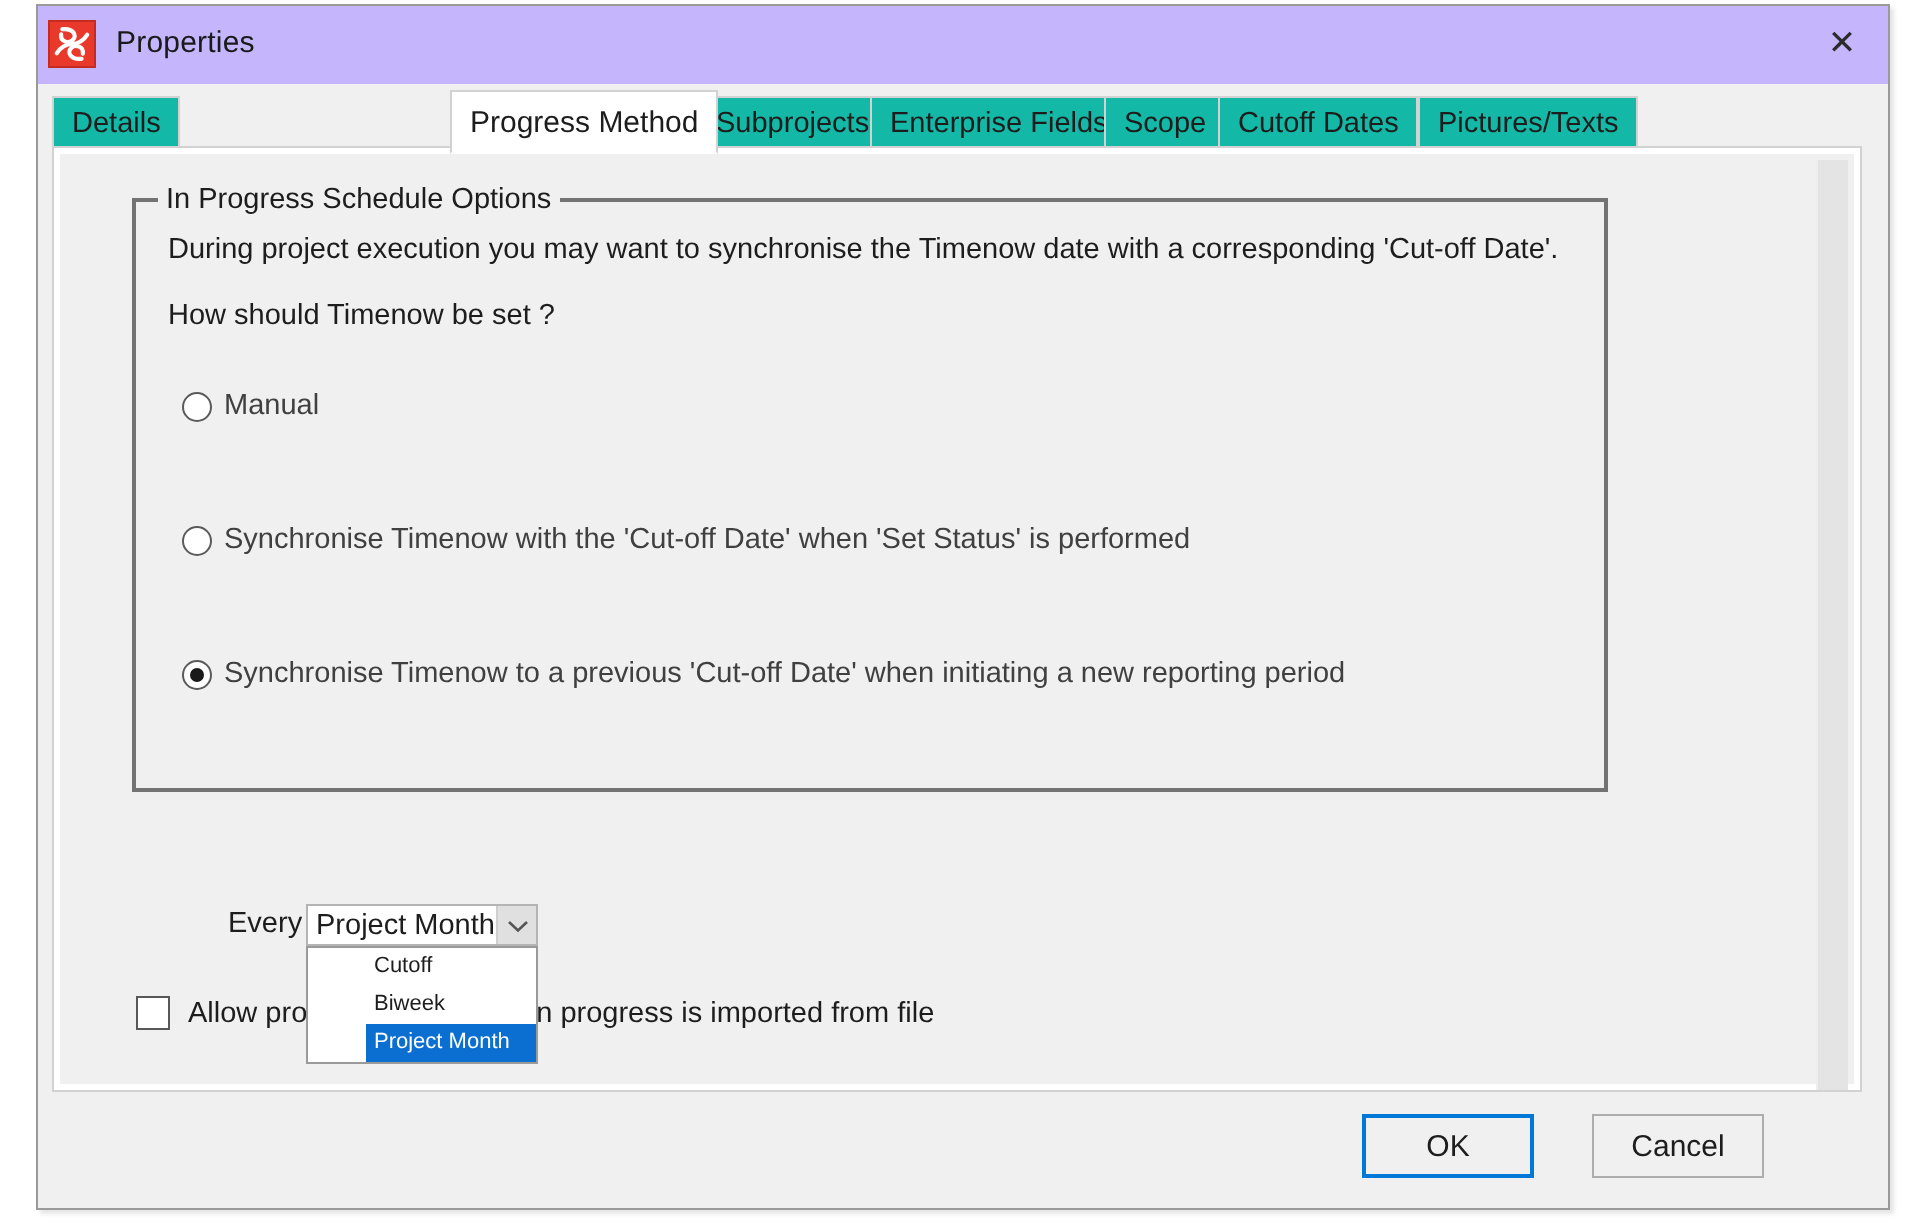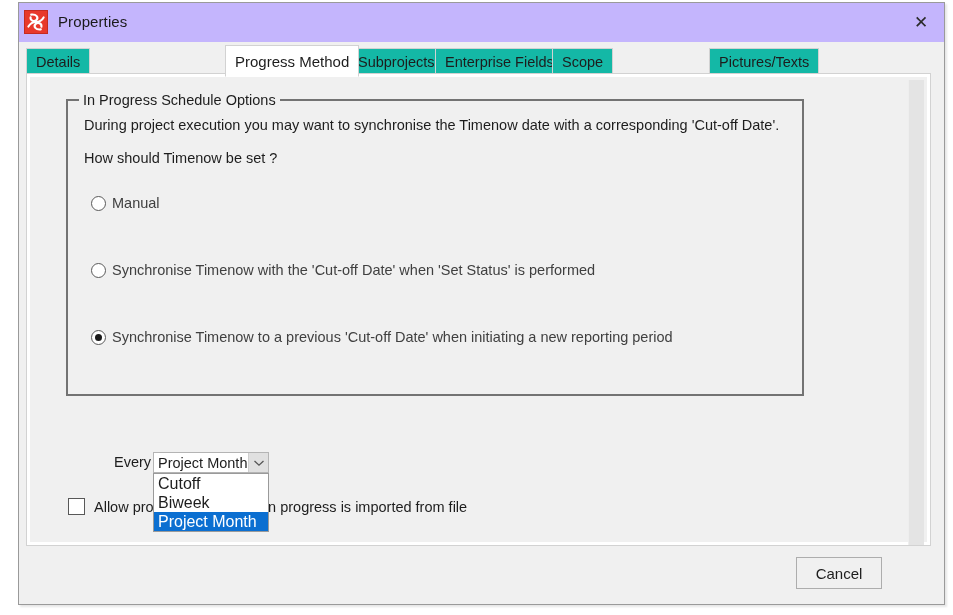--- a/index.html
+++ b/index.html
@@ -262,24 +262,25 @@
     background: #ffffff;
     border: 1px solid #9a9a9a;
     box-sizing: border-box;
     z-index: 40;
     padding: 0;
   }
   .combo-item {
     height: 19px;
     line-height: 19px;
     padding-left: 4px;
-    font-size: 16px;
-    color: #1d1d1d;
-    white-space: nowrap;
-    cursor: default;
+    font-size: 11px;
+    color: #1d1d1d;
+    white-space: nowrap;
+    cursor: default;
+    margin-left: 29px;
   }
   .combo-item.selected {
     background: #0b6fd1;
     color: #ffffff;
   }
 
   
   .check-row {
     position: absolute;
     left: 38px;
@@ -370,20 +371,23 @@
         </div>
         <div class="tab" style="left:322px;">
           <span>Subprojects</span>
         </div>
         <div class="tab" style="left:409px;">
           <span>Enterprise Fields</span>
         </div>
         <div class="tab" style="left:526px;">
           <span>Scope</span>
         </div>
+        <div class="tab" style="left:583px;">
+          <span>Cutoff Dates</span>
+        </div>
         <div class="tab" style="left:683px;">
           <span>Pictures/Texts</span>
         </div>
       </div>
 
       <div class="tabpanel">
         <div class="panel-surface">
 
           <div class="panel-scroll"></div>
 
@@ -429,20 +433,23 @@
           <div class="combo-list">
             <div class="combo-item">Cutoff</div>
             <div class="combo-item">Biweek</div>
             <div class="combo-item selected">Project Month</div>
           </div>
 
         </div>
       </div>
 
       <div class="footer">
+        <div class="btn ok">
+          <span>OK</span>
+        </div>
         <div class="btn cancel">
           <span>Cancel</span>
         </div>
       </div>
 
     </div>
   </div>
 
 </div>
 

